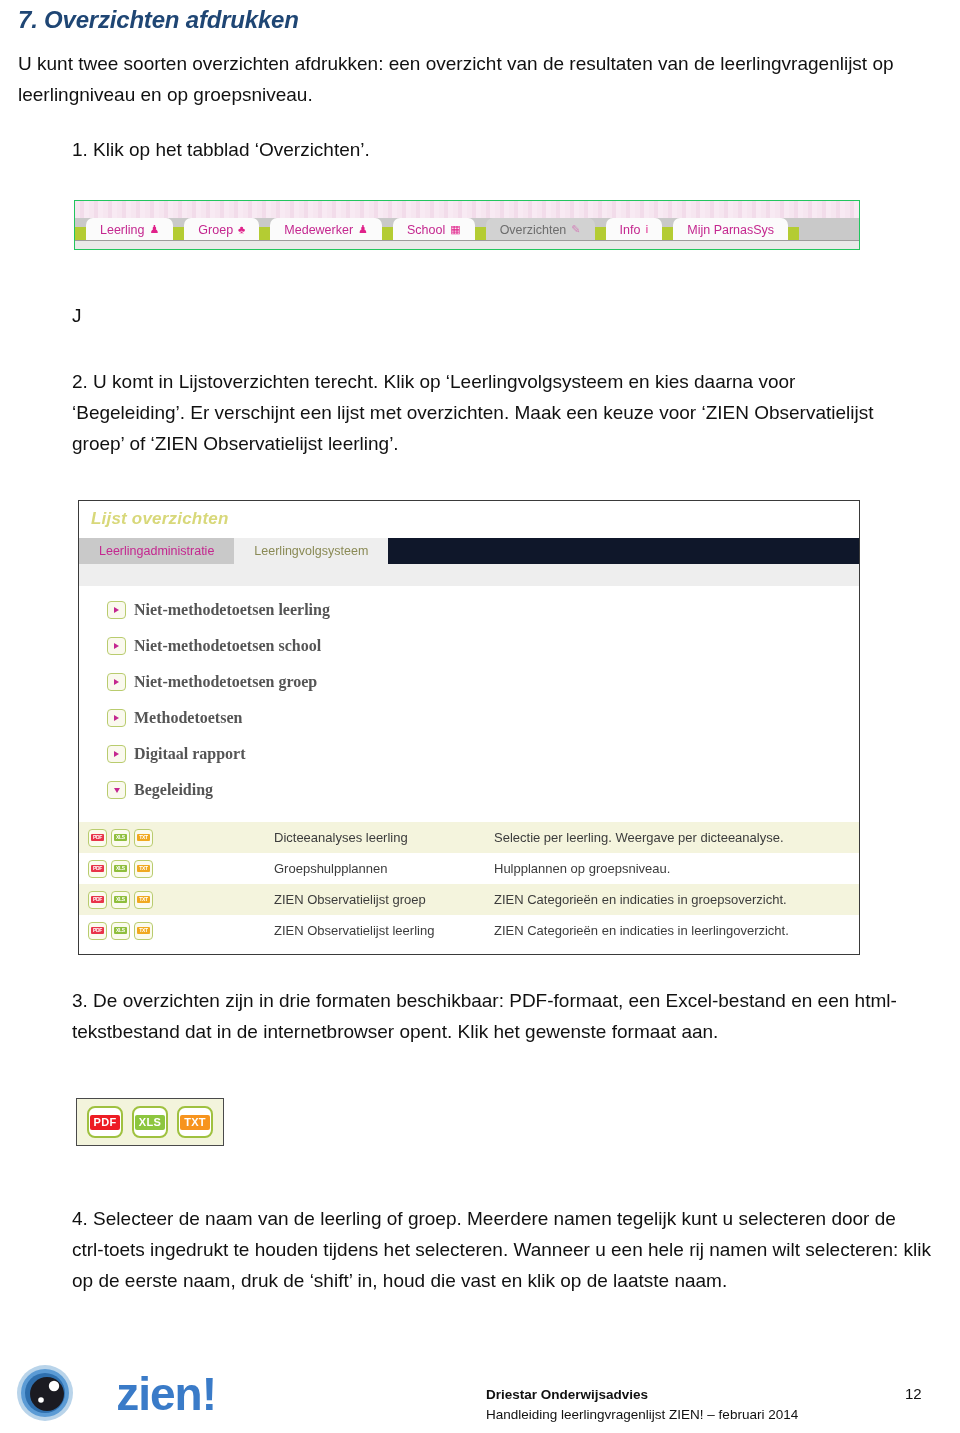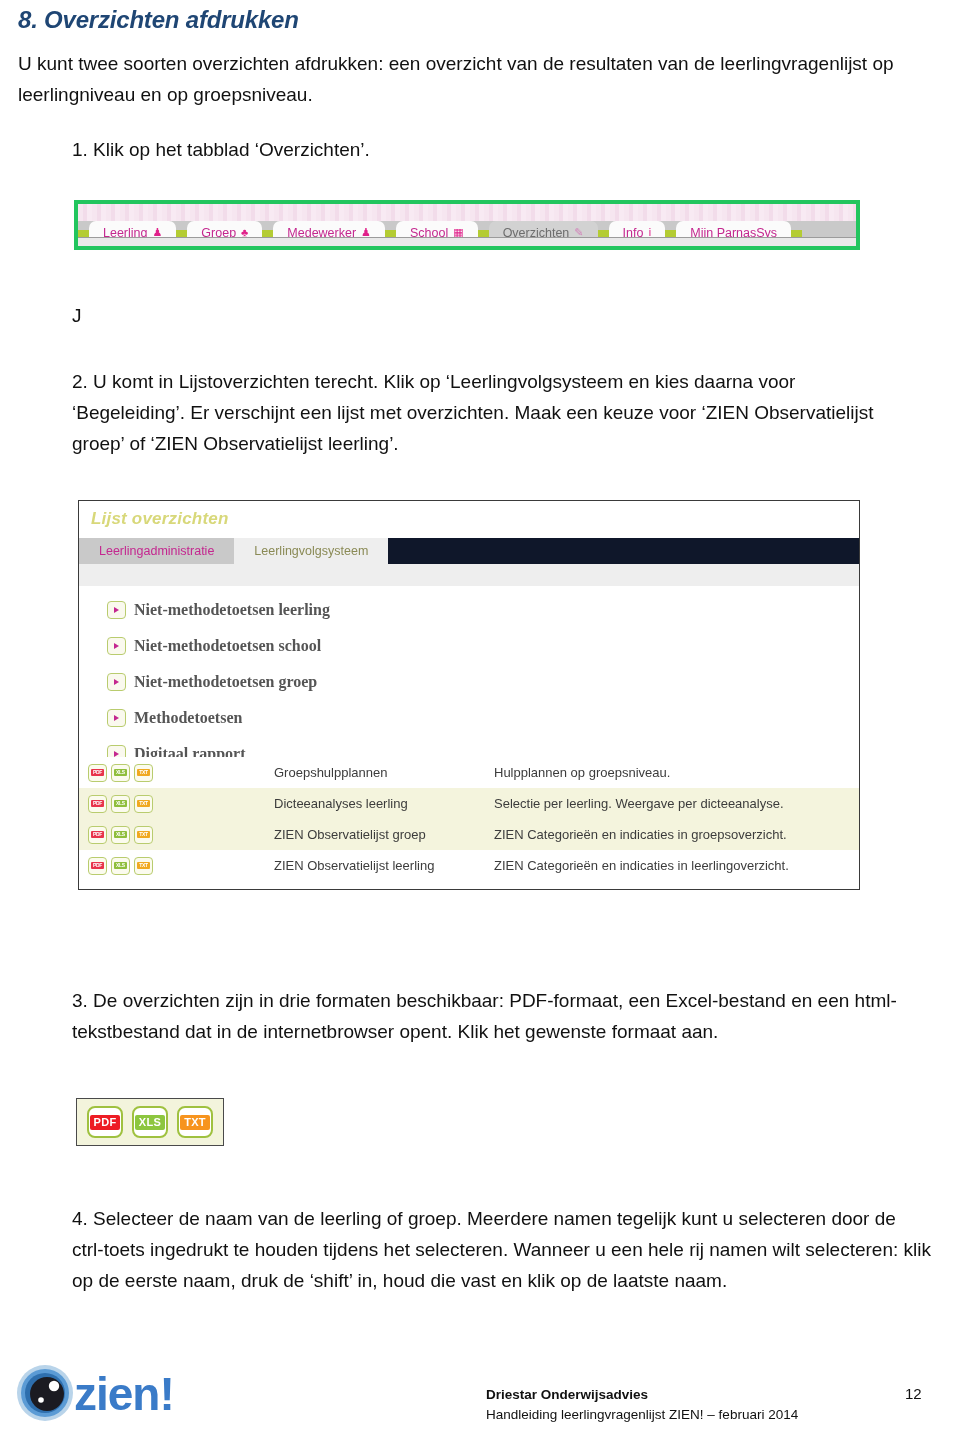--- a/index.html
+++ b/index.html
@@ -47,21 +47,21 @@
   }
 
   
   .navshot {
     position: absolute;
     left: 74px;
     top: 200px;
     width: 786px;
     height: 50px;
     background: #ffffff;
-    border: 4px solid #22c55e;
+    border: 1px solid #22c55e;
     box-sizing: border-box;
     overflow: hidden;
   }
   .navshot .nav-stripe {
     position: absolute;
     left: 0; top: 0; right: 0;
     height: 17px;
     background:
       repeating-linear-gradient(90deg,
         #f6e6f0 0px, #f6e6f0 5px,
@@ -119,21 +119,21 @@
     line-height: 1;
   }
   .nav-tab.active .tab-ico { color: #d386bb; }
 
   
   .listshot {
     position: absolute;
     left: 78px;
     top: 500px;
     width: 782px;
-    height: 390px;
+    height: 455px;
     background: #ffffff;
     border: 1px solid #3a3a3a;
     box-sizing: border-box;
     overflow: hidden;
     padding-left: 28px;
   }
   .listshot .ls-title {
     position: absolute;
     left: 12px;
     top: 8px;
@@ -315,20 +315,21 @@
   
   .footer-logo {
     position: absolute;
     left: 16px;
     top: 1362px;
     width: 200px;
     height: 62px;
     display: flex;
     align-items: center;
     gap: 4px;
+    justify-content: space-between;
   }
   .eye-wrap {
     position: relative;
     width: 58px;
     height: 58px;
     flex: 0 0 auto;
   }
   .logo-word {
     font-size: 46px;
     font-weight: bold;
@@ -351,21 +352,21 @@
     position: absolute;
     left: 905px;
     top: 1385px;
     font-size: 15px;
     color: #111111;
   }
 </style>
 </head>
 <body>
 
-<div class="page-heading">8. Overzichten afdrukken</div>
+<div class="page-heading">7. Overzichten afdrukken</div>
 
 <div class="para full" style="top:48px; width:915px;">U kunt twee soorten overzichten afdrukken: een overzicht van de resultaten van de leerlingvragenlijst op leerlingniveau en op groepsniveau.</div>
 
 <div class="para indent" style="top:134px; width:830px;">1. Klik op het tabblad ‘Overzichten’.</div>
 
 <div class="navshot">
   <div class="nav-stripe"></div>
   <div class="nav-row">
     <div class="nav-spacer"></div>
 
@@ -465,50 +466,50 @@
     <div class="tree-item">
       <span class="tree-toggle open">
           <i class="caret"></i>
         </span>
       <span>Begeleiding</span>
     </div>
   </div>
 
   <div class="ls-table">
 
+    <div class="ls-row odd">
+      <div class="cell-icons">
+        <span class="fico pdf">
+            <span>PDF</span>
+          </span>
+        <span class="fico xls">
+            <span>XLS</span>
+          </span>
+        <span class="fico txt">
+            <span>TXT</span>
+          </span>
+      </div>
+      <div class="cell-name">Dicteeanalyses leerling</div>
+      <div class="cell-desc">Selectie per leerling. Weergave per dicteeanalyse.</div>
+    </div>
+
     <div class="ls-row even">
       <div class="cell-icons">
         <span class="fico pdf">
             <span>PDF</span>
           </span>
         <span class="fico xls">
             <span>XLS</span>
           </span>
         <span class="fico txt">
             <span>TXT</span>
           </span>
       </div>
       <div class="cell-name">Groepshulpplannen</div>
       <div class="cell-desc">Hulpplannen op groepsniveau.</div>
-    </div>
-
-    <div class="ls-row odd">
-      <div class="cell-icons">
-        <span class="fico pdf">
-            <span>PDF</span>
-          </span>
-        <span class="fico xls">
-            <span>XLS</span>
-          </span>
-        <span class="fico txt">
-            <span>TXT</span>
-          </span>
-      </div>
-      <div class="cell-name">Dicteeanalyses leerling</div>
-      <div class="cell-desc">Selectie per leerling. Weergave per dicteeanalyse.</div>
     </div>
 
     <div class="ls-row odd">
       <div class="cell-icons">
         <span class="fico pdf">
             <span>PDF</span>
           </span>
         <span class="fico xls">
             <span>XLS</span>
           </span>

